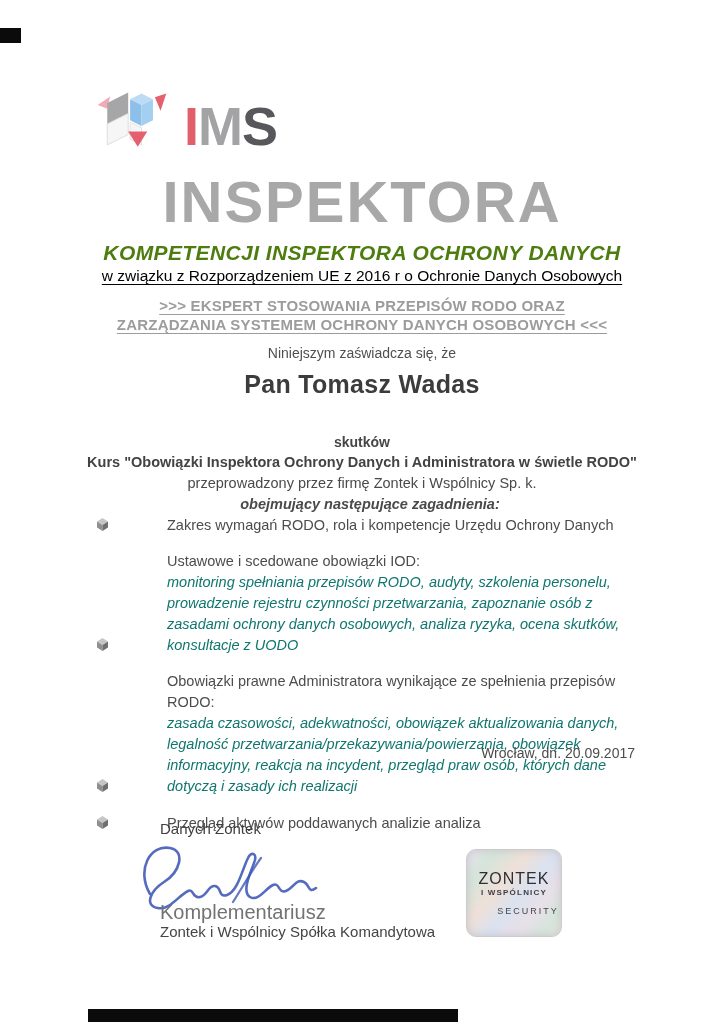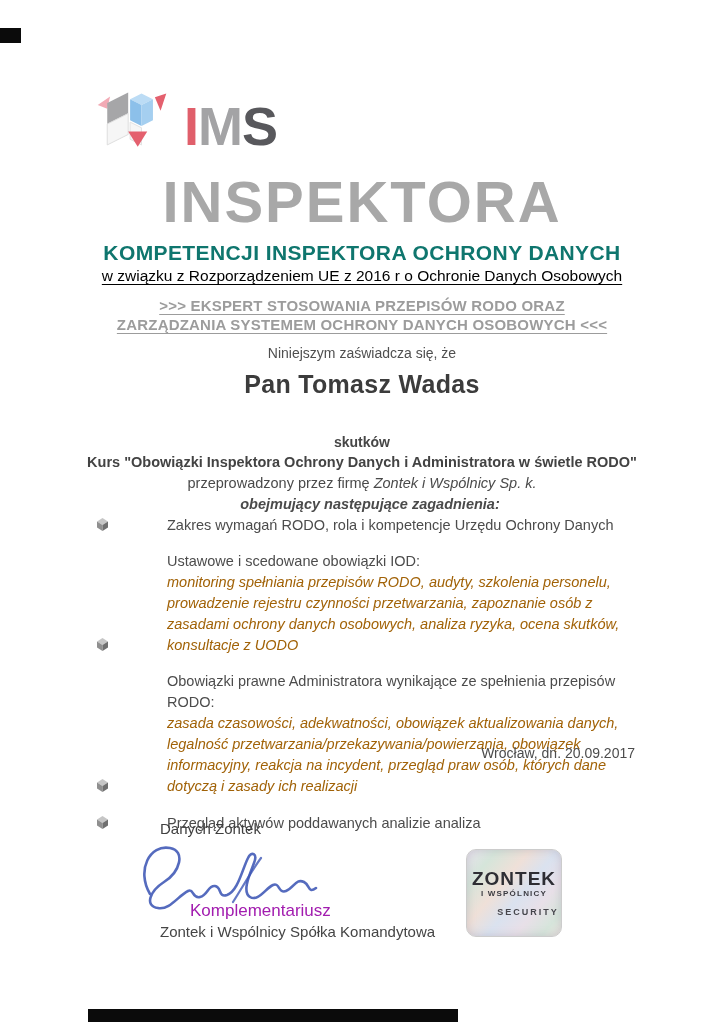--- a/index.html
+++ b/index.html
@@ -16,58 +16,58 @@
 
   
   .logo{position:absolute;left:92px;top:84px;display:flex;align-items:center;gap:12px;}
   .logo-text{font-size:54px;font-weight:700;letter-spacing:-1px;line-height:1;display:flex;}
   .logo-i{color:#e05f6b;}
   .logo-m{color:#a3a3a5;}
   .logo-s{color:#58585c;}
 
   
   .cert-title{top:170px;font-size:58px;font-weight:700;color:#a8a8a8;letter-spacing:2px;line-height:1.1;}
-  .cert-subtitle{top:241px;font-size:21px;font-weight:700;color:#0f766e;letter-spacing:.4px;}
+  .cert-subtitle{top:241px;font-size:21px;font-weight:700;color:#4d7c0f;letter-spacing:.4px;font-style:italic;}
   .legal{top:267px;font-size:15.5px;color:#000000;}
   .expert{font-size:15px;font-weight:700;color:#9c9c9c;letter-spacing:.2px;}
   .expert1{top:297px;}
   .expert2{top:316px;}
 
   .intro{top:345px;font-size:14px;color:#4f4f4f;}
   .name{top:370px;font-size:25px;font-weight:700;color:#3c3c3c;letter-spacing:.3px;}
   .completed{top:434px;font-size:14px;font-weight:700;color:#474747;}
   .course{top:454px;font-size:14.5px;font-weight:700;color:#434343;}
   .conducted{top:475px;font-size:14.5px;color:#4a4a4a;}
-  .conducted .it{font-style:italic;}
+  .conducted .it{}
   .covering{top:496px;font-size:14.5px;font-weight:700;font-style:italic;color:#4a4a4a;padding-left:16px;}
 
   
   .topics{position:absolute;left:88px;top:514px;width:548px;}
   .topic{display:flex;margin-bottom:15px;align-items:flex-end;}
   .topic-bullet{flex:0 0 72px;padding-left:7px;padding-top:3px;}
   .topic-text{flex:1;font-size:14.5px;line-height:1.45;color:#4c4c4c;max-width:478px;}
-  .topic-details{font-style:italic;color:#a16207;}
+  .topic-details{font-style:italic;color:#0f766e;}
   .topic-details:empty{display:none;}
 
   
   .date{position:absolute;right:89px;top:745px;font-size:14px;color:#4c4c4c;}
   .signer-name{position:absolute;left:160px;top:820px;font-size:15px;color:#3f3f3f;}
   .signature{position:absolute;left:130px;top:836px;}
-  .signer-role{position:absolute;left:160px;top:901px;font-size:17px;color:#a21caf;margin-left:30px;}
+  .signer-role{position:absolute;left:160px;top:901px;font-size:20px;color:#737373;}
   .signer-company{position:absolute;left:160px;top:923px;font-size:15px;color:#454545;}
 
   .seal{
     position:absolute;left:466px;top:849px;width:94px;height:86px;border-radius:10px;
     background:linear-gradient(130deg,#e9e3ee 0%,#d5e5da 18%,#efe0d8 38%,#dae2ef 55%,#e8e0e8 72%,#d6e5db 88%,#ece5e0 100%);
     border:1px solid #cccccc;box-shadow:inset 0 0 8px rgba(150,140,160,.35);
     display:flex;flex-direction:column;align-items:center;justify-content:center;text-align:center;
   }
-  .seal-zontek{font-size:19px;font-weight:700;letter-spacing:1px;color:#2e2e34;line-height:1;}
+  .seal-zontek{font-size:16px;font-weight:400;letter-spacing:1px;color:#2e2e34;line-height:1;}
   .seal-wspolnicy{font-size:8px;font-weight:700;letter-spacing:1.2px;color:#3c3c42;margin-top:2px;line-height:1;}
-  .seal-security{font-size:9px;font-weight:700;letter-spacing:2px;color:#46464c;margin-top:10px;line-height:1;margin-left:28px;}
+  .seal-security{font-size:9px;font-weight:400;letter-spacing:2px;color:#46464c;margin-top:10px;line-height:1;margin-left:28px;}
 </style>
 </head>
 <body>
 
 <div class="page">
 
   <div class="artifact-top"></div>
 
   <div class="logo">
     <span>

